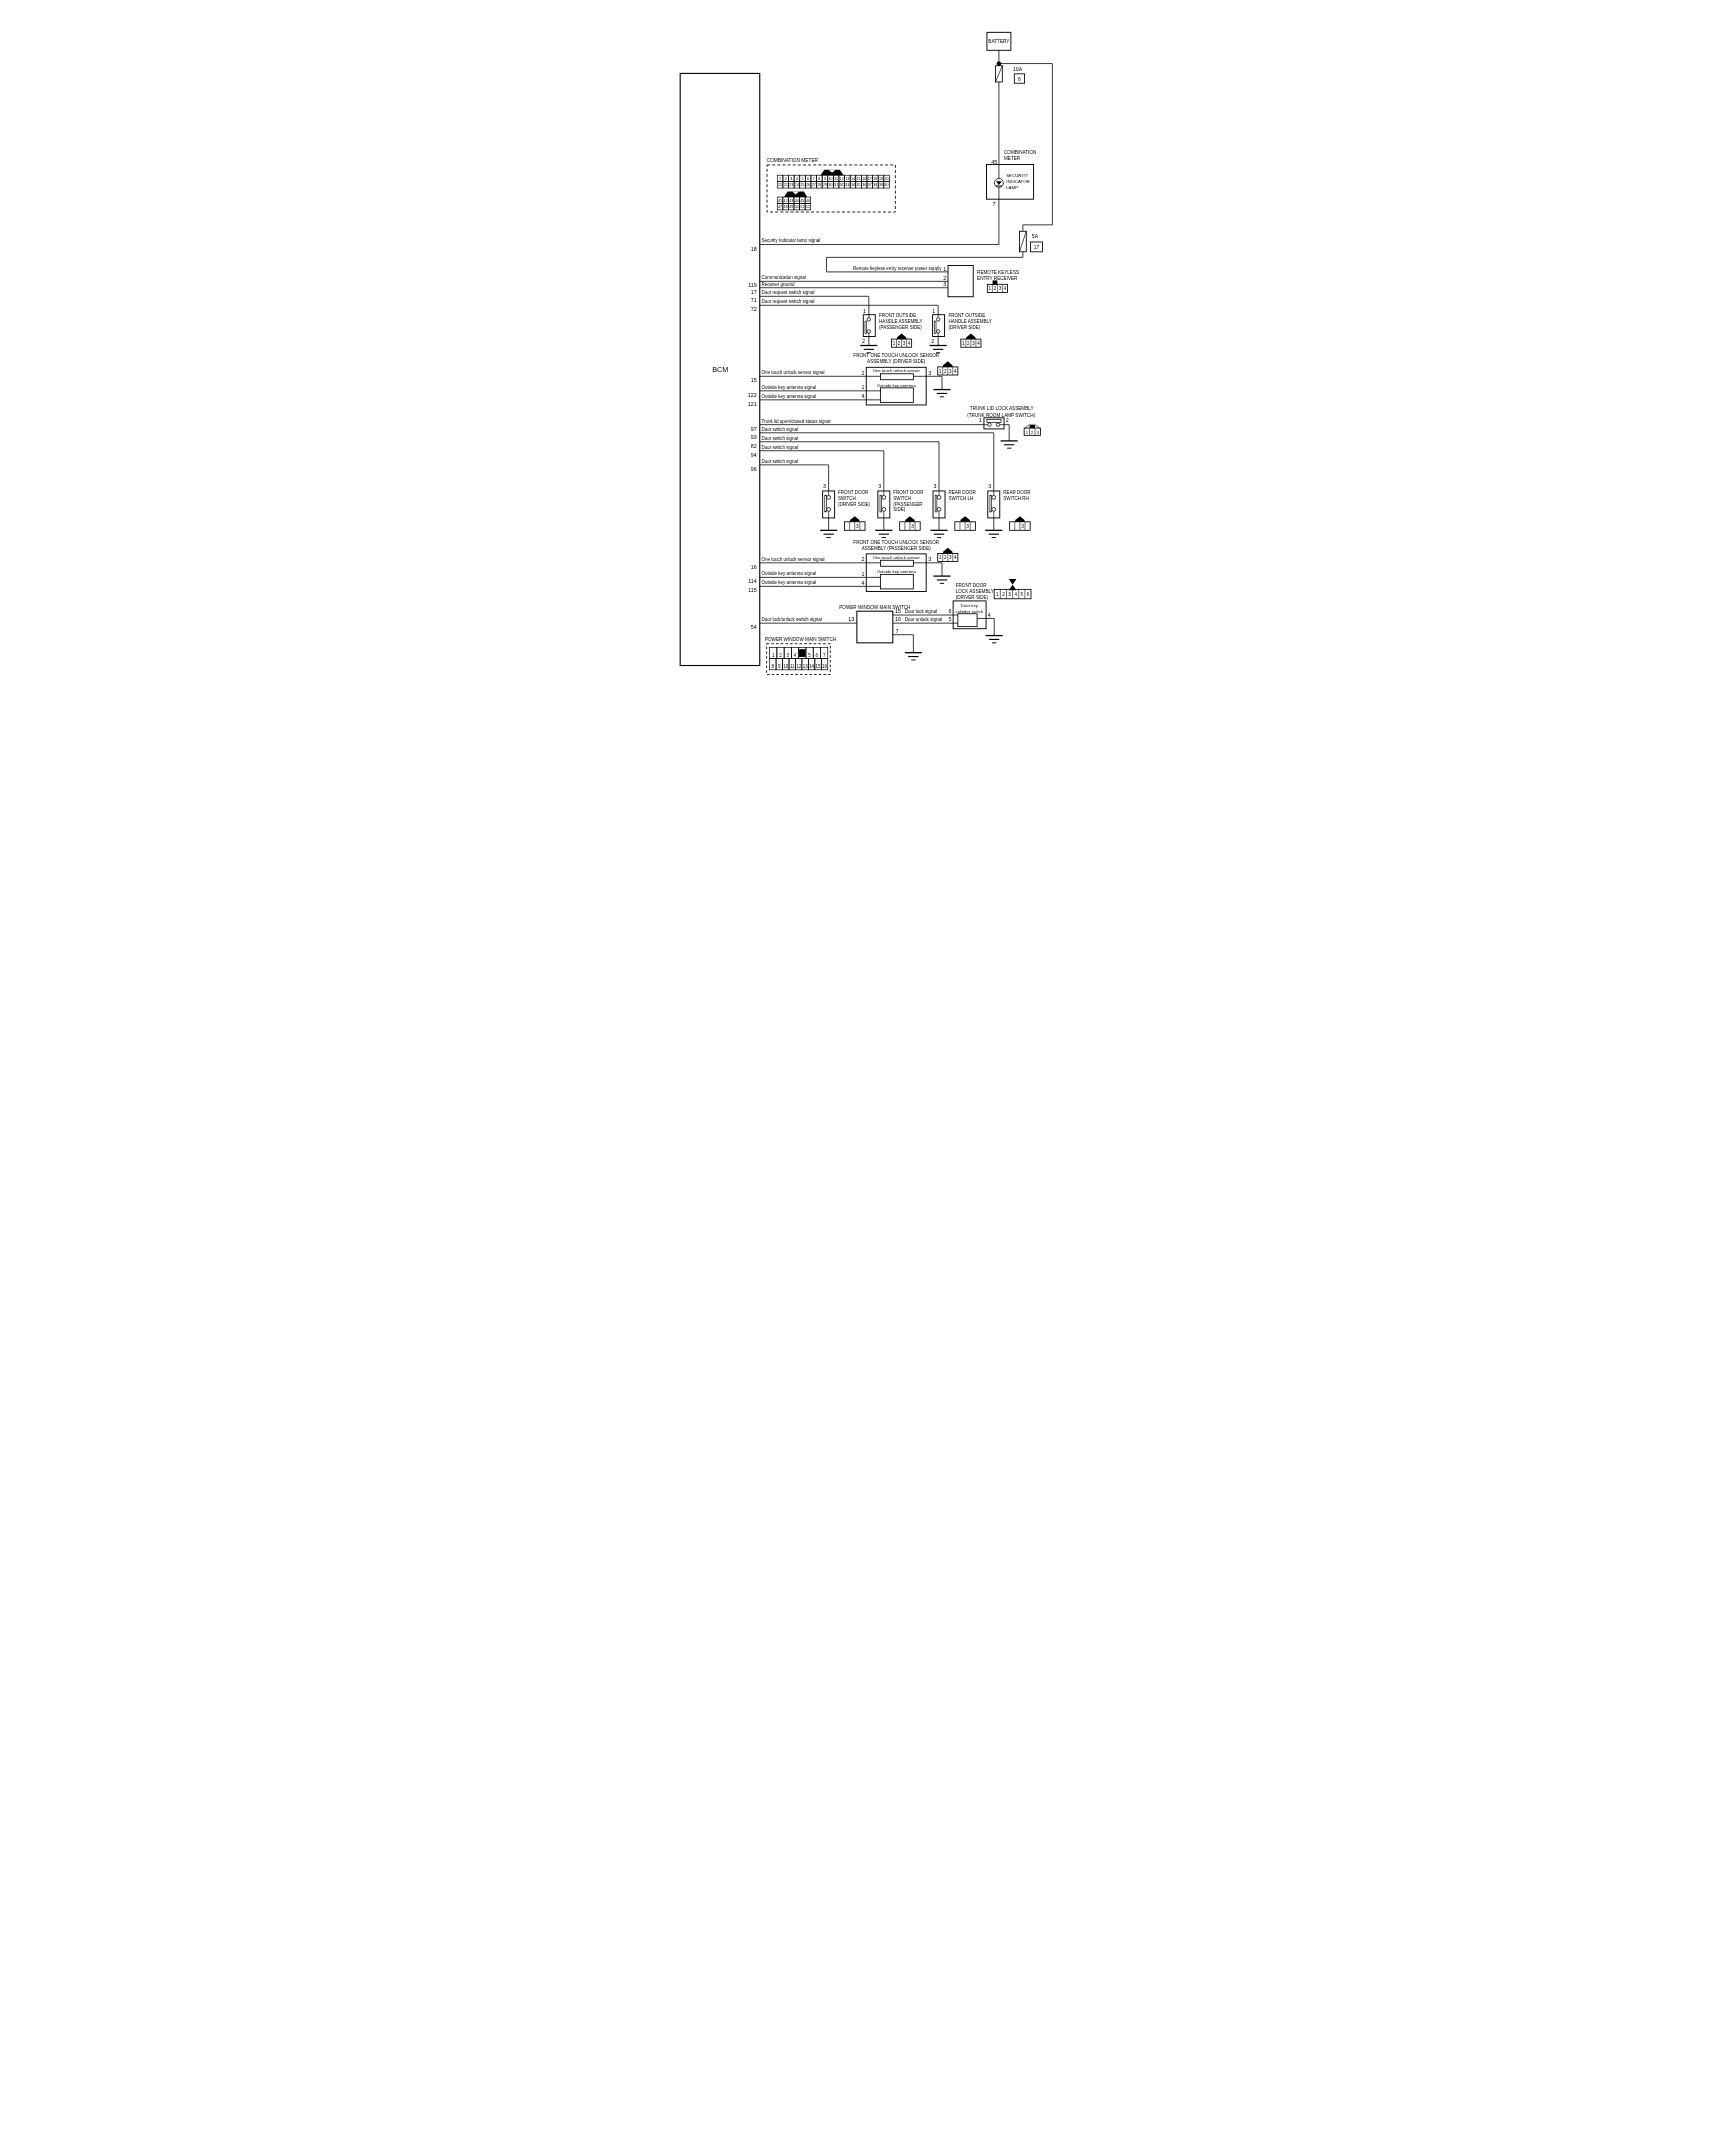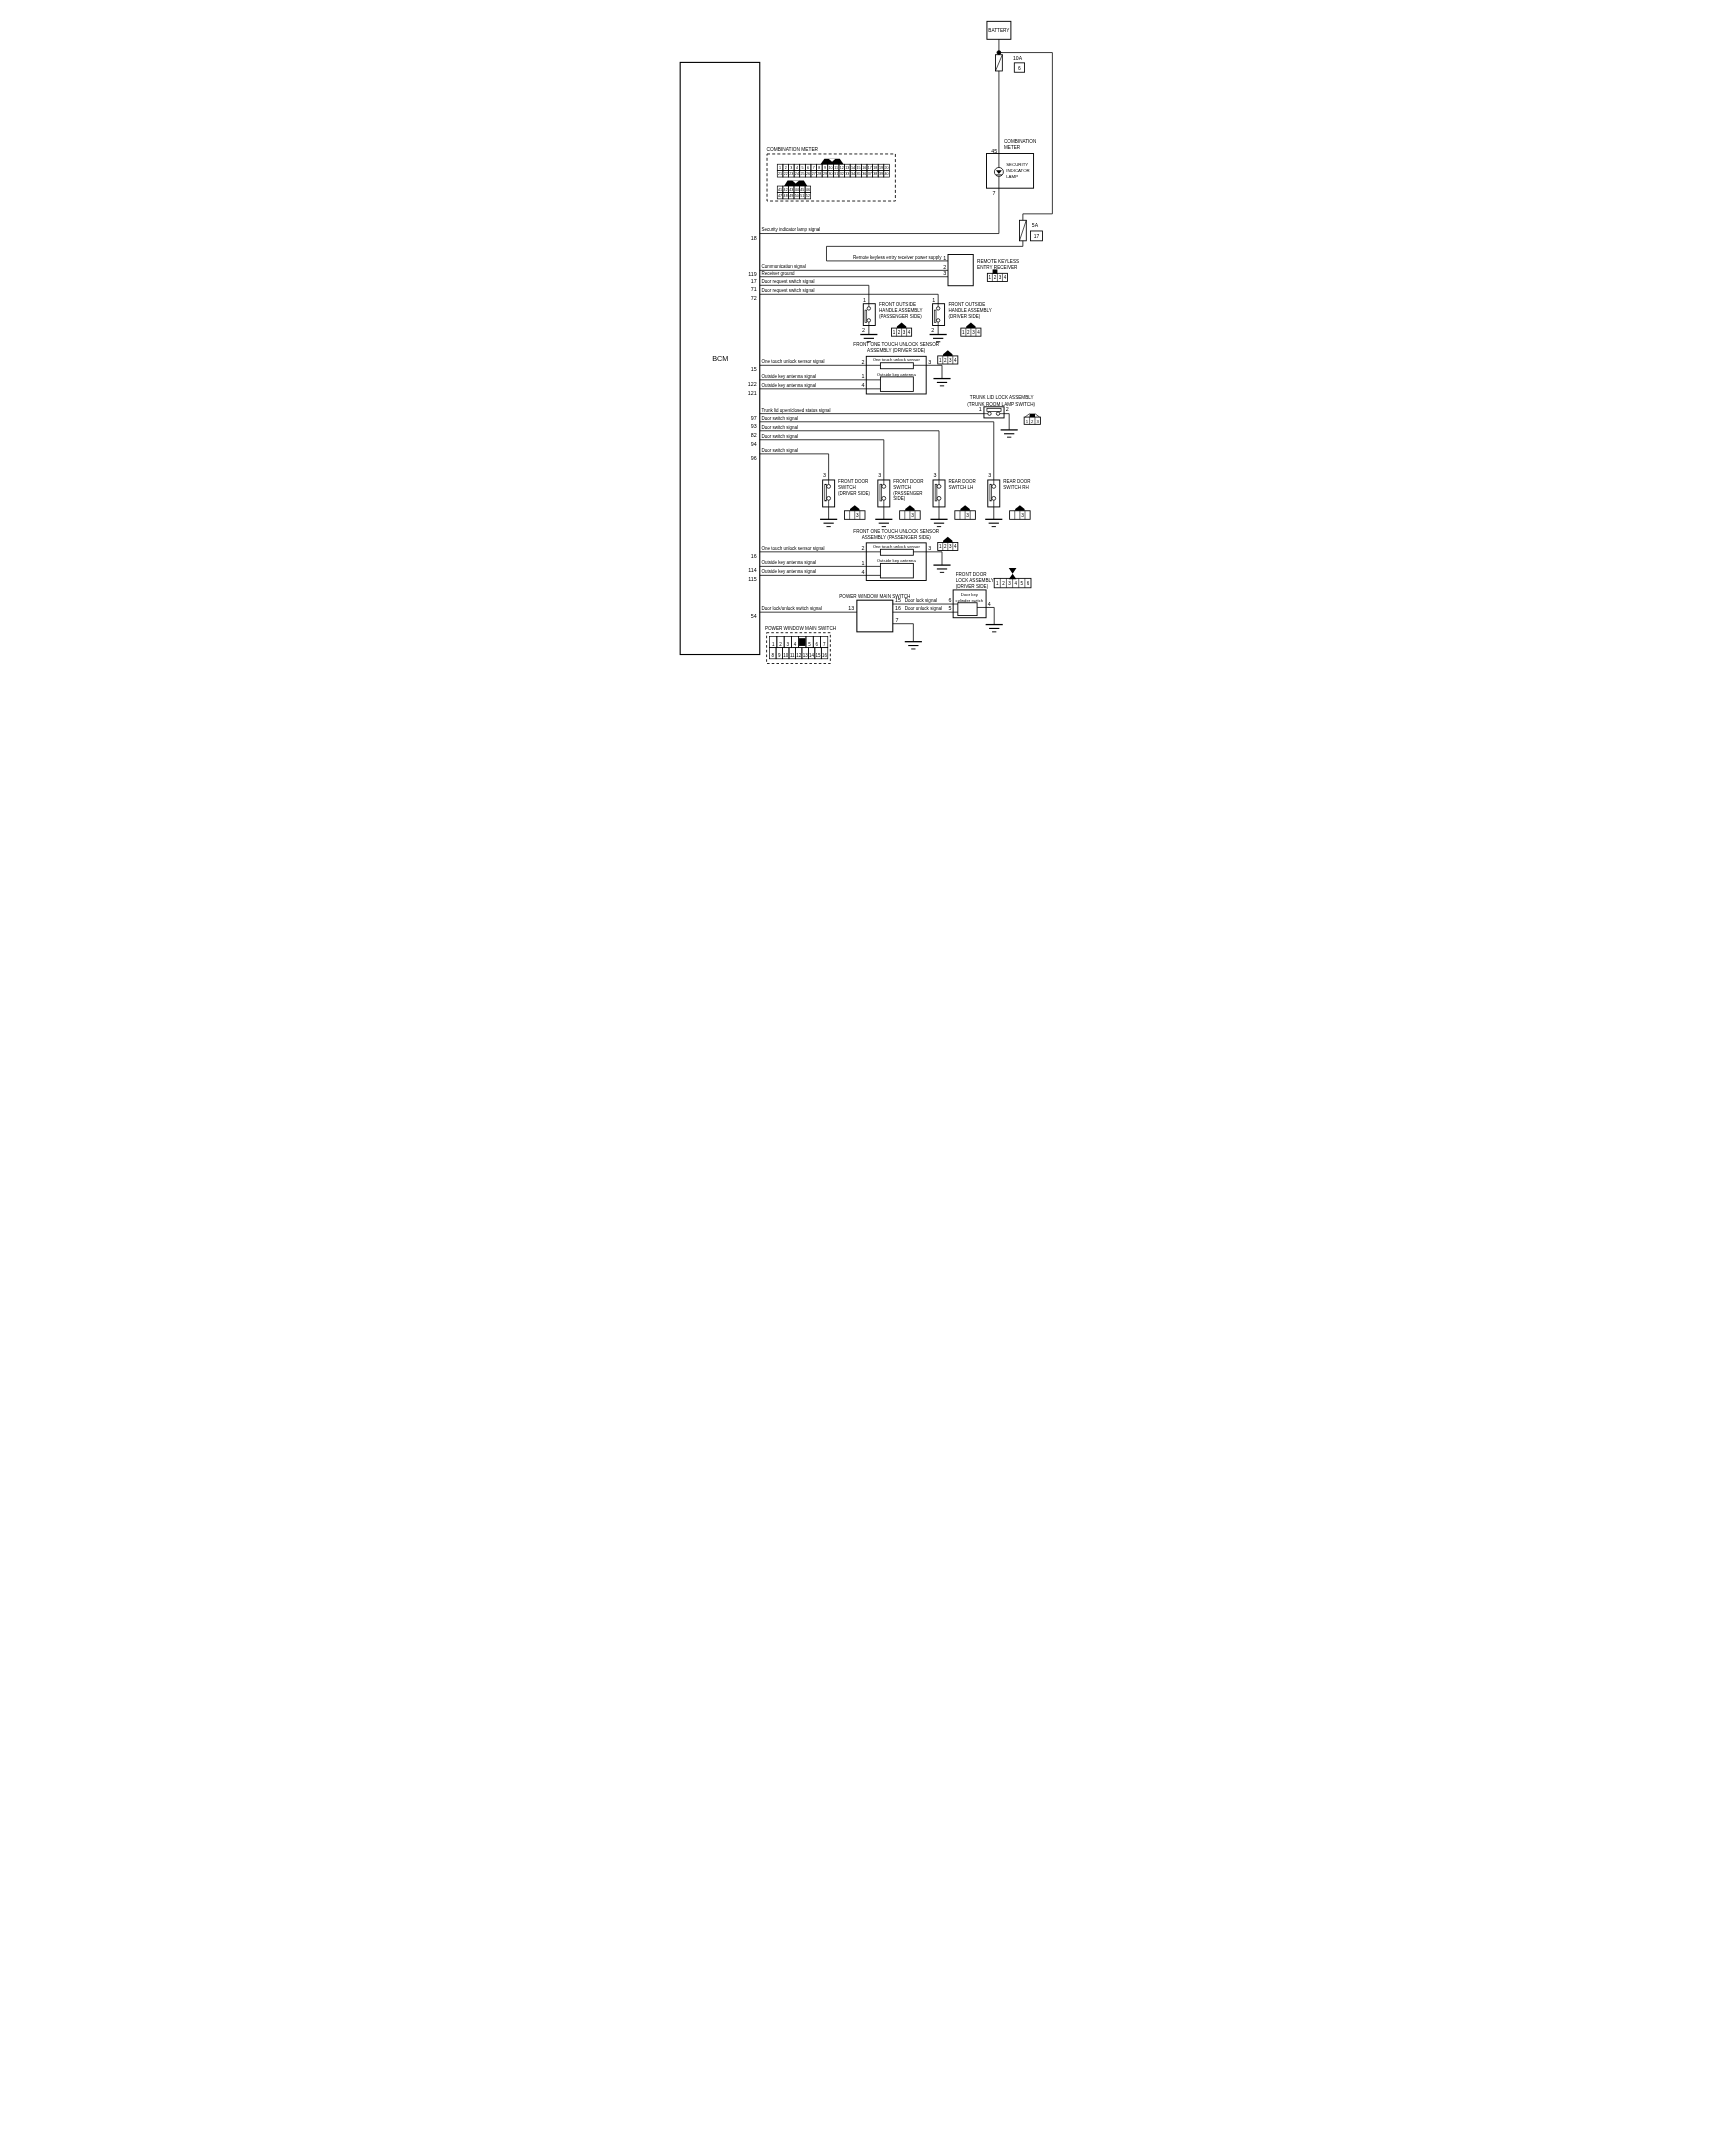--- a/index.html
+++ b/index.html
@@ -1,16 +1,16 @@
 <!DOCTYPE html>
 <html style="font-size:6.8px"><head>
 <meta charset="utf-8">
 <style>
   html,body{margin:0;padding:0;background:#fff;}
-  .sheet{width:492px;height:667px;margin:4px auto;background:#fff;position:relative;}
+  .sheet{width:492px;height:667px;margin:15px auto;background:#fff;position:relative;}
   svg{display:block;}
   svg text{font-family:"Liberation Sans","DejaVu Sans",sans-serif;fill:#000;}
 </style>
 </head>
 <body>
 
 <div class="sheet">
   <svg id="diagram" width="492" height="667" viewBox="0 0 1150 1558">
       <rect x="143" y="136" width="186" height="1384" fill="none" stroke="#000000" stroke-width="2.6"></rect>
       <text x="218" y="834" font-size="17" text-anchor="start" font-weight="normal">BCM</text>

